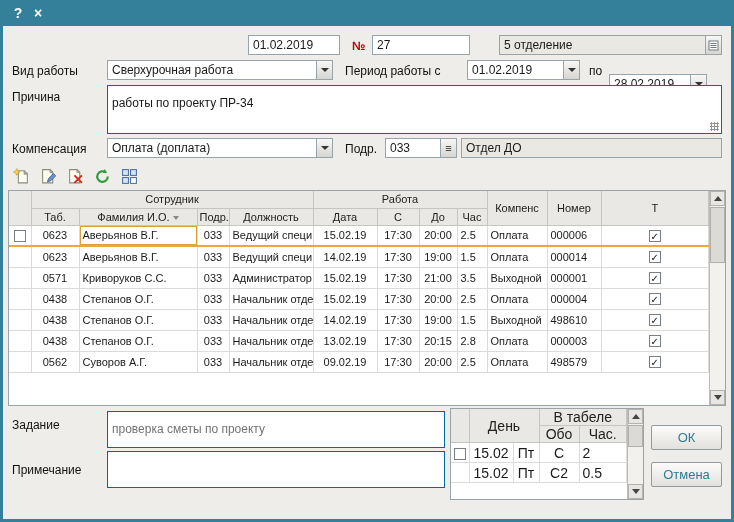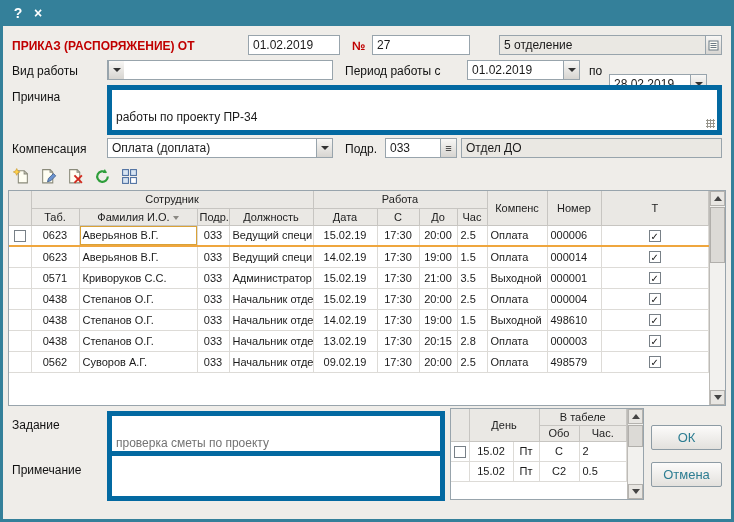--- a/index.html
+++ b/index.html
@@ -13,56 +13,55 @@
 .lbl{position:absolute;font-size:12px;color:#111;white-space:nowrap}
 .red{color:#c00000;font-weight:bold}
 .accent{color:#737373}
 .field{position:absolute;height:20px;background:#fff;border:1px solid #98a4ac;display:flex;align-items:center;font-size:12px;white-space:nowrap;overflow:hidden}
 .field .val{flex:1;padding:0 4px;overflow:hidden;white-space:nowrap}
 .field.gray{background:#eae8e3}
 .cbtn{width:16px;align-self:stretch;border-left:1px solid #98a4ac;background:linear-gradient(#f8f7f5,#d7d5d1);display:flex;align-items:center;justify-content:center;flex:0 0 16px}
 .tri-d{width:0;height:0;border-left:4px solid transparent;border-right:4px solid transparent;border-top:4px solid #333}
 .tri-up{width:0;height:0;border-left:4px solid transparent;border-right:4px solid transparent;border-bottom:5px solid #444}
 .tri-dn{width:0;height:0;border-left:4px solid transparent;border-right:4px solid transparent;border-top:5px solid #444}
-.multiline{position:absolute;background:#fff;border:5px solid #0369a1;padding:20px 4px;font-size:12px;overflow:hidden}
+.multiline{position:absolute;background:#fff;border:1px solid #0369a1;padding:10px 4px;font-size:12px;overflow:hidden}
 .grip{position:absolute;right:2px;bottom:2px;width:9px;height:9px;background-image:radial-gradient(#97958c 1px,transparent 1.2px);background-size:3px 3px}
 .toolbar{position:absolute;left:6px;top:138px;display:flex;gap:2px}
 .tibtn{width:25px;height:24px;display:flex;align-items:center;justify-content:center;border:1px solid transparent}
 .gridwrap{position:absolute;left:5px;top:164px;width:718px;height:216px;border:1px solid #98a4ac;background:#fff;display:flex}
 .tblarea{flex:1;overflow:hidden}
 table.grid{width:100%;border-collapse:collapse;table-layout:fixed;font-size:11px}
 .grid th{background:#eae8e4;border-right:1px solid #c7c5c1;border-bottom:1px solid #c7c5c1;font-weight:normal;text-align:center;height:17px;padding:0 2px;overflow:hidden;white-space:nowrap;color:#222}
 .grid td{border-right:1px solid #dddbd7;border-bottom:1px solid #dddbd7;height:21px;padding:0 3px;overflow:hidden;white-space:nowrap;background:#fff}
 tr.current td{border-bottom:2px solid #efa63e}
 td.active-cell{box-shadow:inset 0 0 0 1px #d9a238}
 .ctr{text-align:center}.rt{text-align:left}
 .cb{display:inline-block;width:12px;height:12px;border:1px solid #788087;background:#fff;line-height:11px;font-size:10px;text-align:center;vertical-align:middle;font-family:"DejaVu Sans",sans-serif;color:#111}
 .vscroll{width:16px;border-left:1px solid #bdbbb7;background:#f2f1ee;display:flex;flex-direction:column;align-items:center;flex:0 0 16px}
 .sbtn{width:15px;height:15px;background:#e8e6e2;border:1px solid #b4b2ae;display:flex;align-items:center;justify-content:center}
 .sthumb{width:15px;background:#dcdad6;border:1px solid #b1afab}
 .spacer{flex:1}
 .btn{position:absolute;width:71px;height:25px;background:linear-gradient(#fcfbfa,#e3e1dd);border:1px solid #8d9ba4;border-radius:2px;color:#2d7d92;font-size:13px;display:flex;align-items:center;justify-content:center;cursor:default}
 .tswrap{position:absolute;left:447px;top:382px;width:194px;height:92px;border:1px solid #98a4ac;background:#fff;display:flex}
-table.grid2{font-size:11px}
+table.grid2{font-size:14px}
 .grid2 th{height:16px}
 .grid2 td{height:20px}
 .sort{display:inline-block;width:0;height:0;border-left:3px solid transparent;border-right:3px solid transparent;border-top:4px solid #8a8882;margin-left:3px;vertical-align:middle}
 </style>
 </head>
 <body>
 
 <div class="window">
   <div class="titlebar">
     <div class="tbtn">?</div>
     <div class="tbtn">×</div>
   </div>
 
   <div class="client">
 
-    <span class="lbl red" style="left:9px;top:13px">ПРИКАЗ (РАСПОРЯЖЕНИЕ)  ОТ</span>
     <div class="field" style="left:245px;top:9px;width:92px">
       <span class="val">01.02.2019</span>
     </div>
     <span class="lbl red" style="left:349px;top:13px">№</span>
     <div class="field" style="left:369px;top:9px;width:98px">
       <span class="val">27</span>
     </div>
     <div class="field gray" style="left:496px;top:9px;width:223px">
       <span class="val">5 отделение</span>
       <span class="cbtn">
@@ -70,20 +69,21 @@
             <rect x="1" y="1" width="9" height="9" fill="#fdfdf6" stroke="#6b7a84"></rect>
             <line x1="2.5" y1="3.5" x2="8.5" y2="3.5" stroke="#6b7a84"></line>
             <line x1="2.5" y1="5.5" x2="8.5" y2="5.5" stroke="#6b7a84"></line>
             <line x1="2.5" y1="7.5" x2="8.5" y2="7.5" stroke="#6b7a84"></line>
           </svg>
       </span>
     </div>
 
     <span class="lbl" style="left:9px;top:38px">Вид работы</span>
     <div class="field" style="left:104px;top:34px;width:226px">
+      <span class="val">Сверхурочная работа</span>
       <span class="cbtn">
           <span class="tri-d"></span>
         </span>
     </div>
     <span class="lbl" style="left:342px;top:38px">Период работы  с</span>
     <div class="field" style="left:464px;top:34px;width:113px">
       <span class="val">01.02.2019</span>
       <span class="cbtn">
           <span class="tri-d"></span>
         </span>

